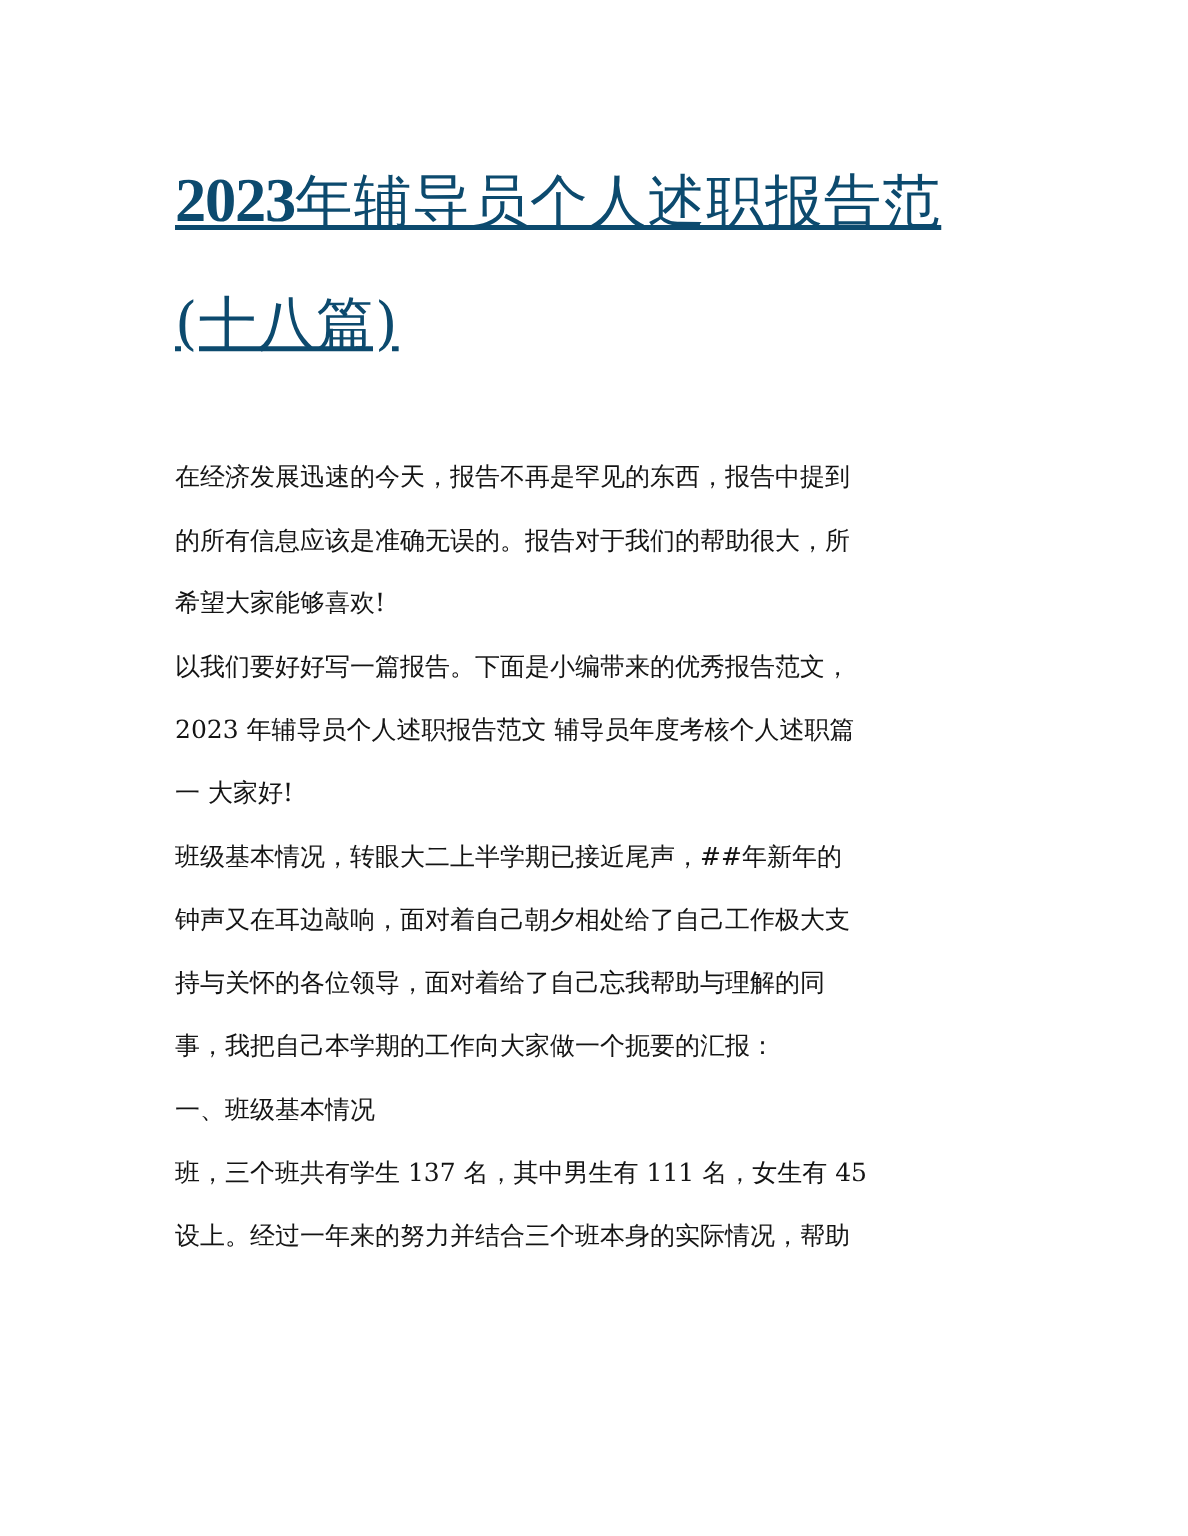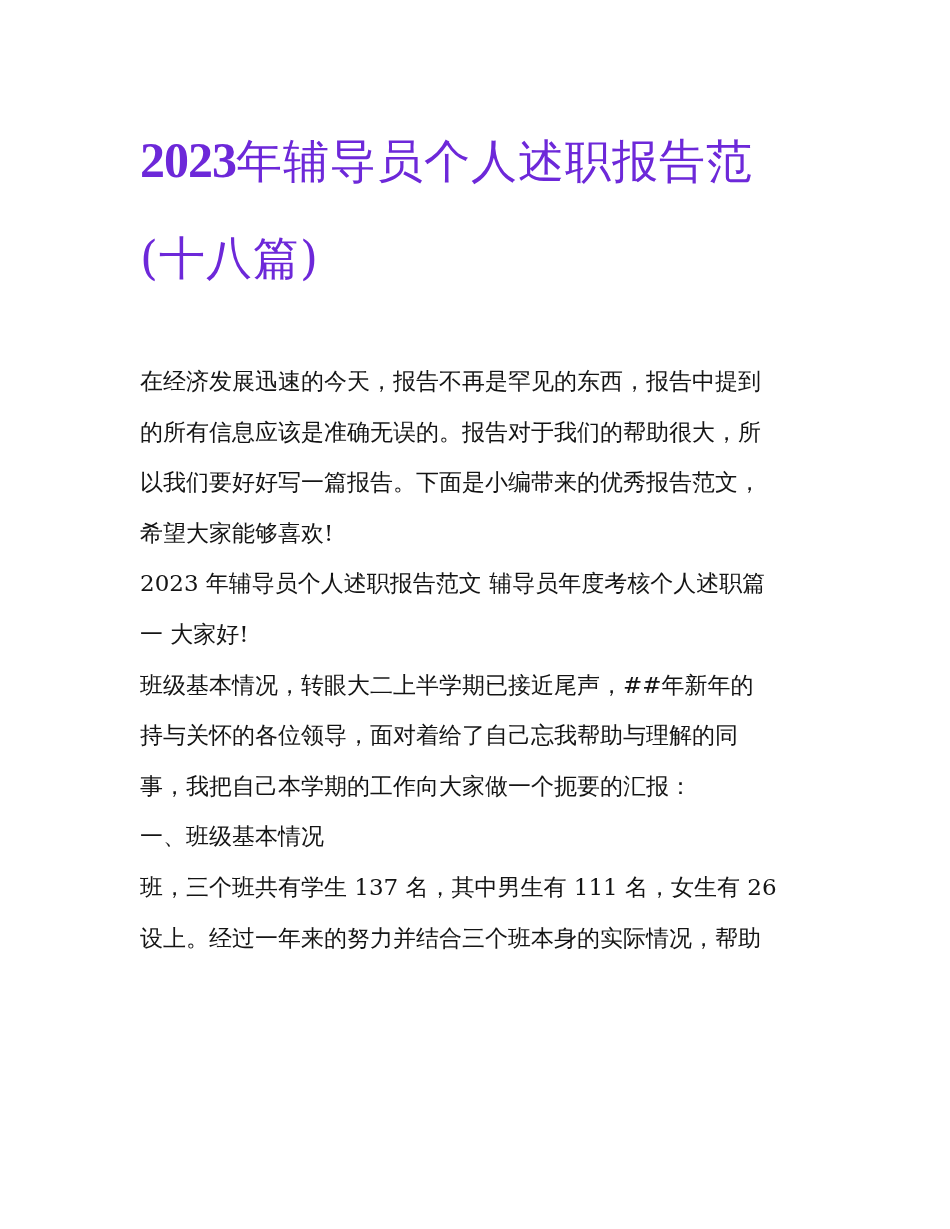--- a/index.html
+++ b/index.html
@@ -26,38 +26,39 @@
     .title {
       position: absolute;
       left: 140px;
       top: 112px;
       width: 680px;
       margin: 0;
       font-size: 46px;
       font-weight: normal;
       line-height: 97px;
       letter-spacing: 1px;
-      color: #6d28d9;
+      color: #0c4a6e;
+      text-decoration: underline;
     }
     .title .title-line {
       display: block;
       white-space: nowrap;
     }
     .title .year {
       font-family: "Liberation Serif", "DejaVu Serif", serif;
       font-weight: bold;
       font-size: 50px;
       letter-spacing: -1px;
     }
     .body {
       position: absolute;
       left: 140px;
       top: 356px;
       width: 680px;
-      font-size: 23px;
+      font-size: 20px;
       line-height: 50.6px;
       color: #141414;
     }
     .body .line {
       display: block;
       white-space: nowrap;
       height: 50.6px;
     }
   </style>
 </head>
@@ -65,24 +66,25 @@
 
 <div class="page">
   <h1 class="title">
     <span class="title-line"><span class="year">2023</span><span>年辅导员个人述职报告范</span></span>
     <span class="title-line"><span>(十八篇)</span></span>
   </h1>
 
   <div class="body">
     <span class="line">在经济发展迅速的今天，报告不再是罕见的东西，报告中提到</span>
     <span class="line">的所有信息应该是准确无误的。报告对于我们的帮助很大，所</span>
+    <span class="line">希望大家能够喜欢!</span>
     <span class="line">以我们要好好写一篇报告。下面是小编带来的优秀报告范文，</span>
-    <span class="line">希望大家能够喜欢!</span>
     <span class="line">2023 年辅导员个人述职报告范文 辅导员年度考核个人述职篇</span>
     <span class="line">一 大家好!</span>
     <span class="line">班级基本情况，转眼大二上半学期已接近尾声，##年新年的</span>
+    <span class="line">钟声又在耳边敲响，面对着自己朝夕相处给了自己工作极大支</span>
     <span class="line">持与关怀的各位领导，面对着给了自己忘我帮助与理解的同</span>
     <span class="line">事，我把自己本学期的工作向大家做一个扼要的汇报：</span>
     <span class="line">一、班级基本情况</span>
-    <span class="line">班，三个班共有学生 137 名，其中男生有 111 名，女生有 26</span>
+    <span class="line">班，三个班共有学生 137 名，其中男生有 111 名，女生有 45</span>
     <span class="line">设上。经过一年来的努力并结合三个班本身的实际情况，帮助</span>
   </div>
 </div>
 
 </body></html>

